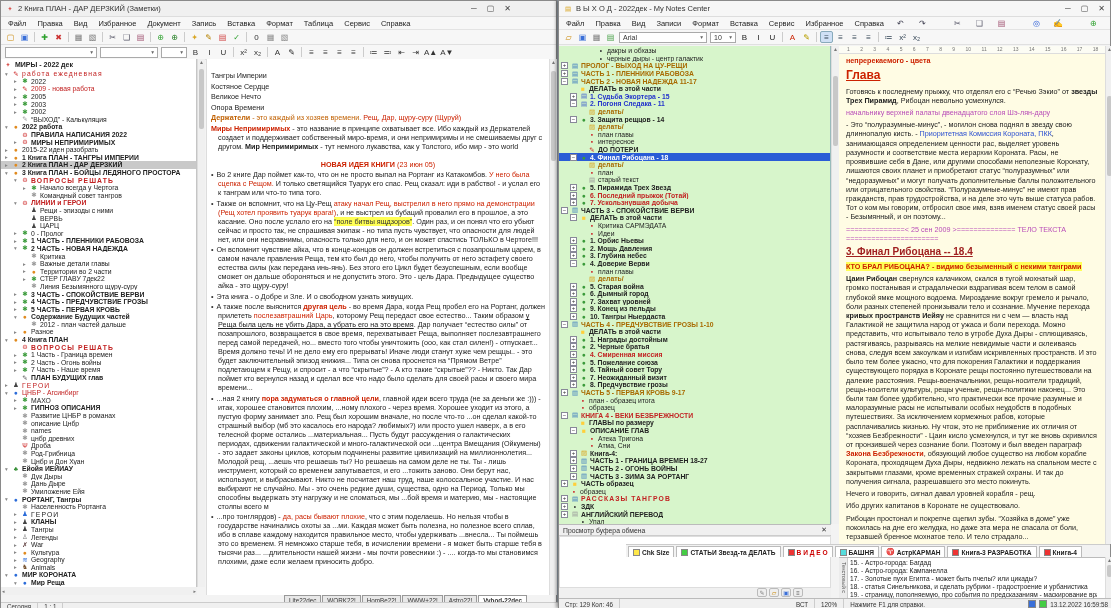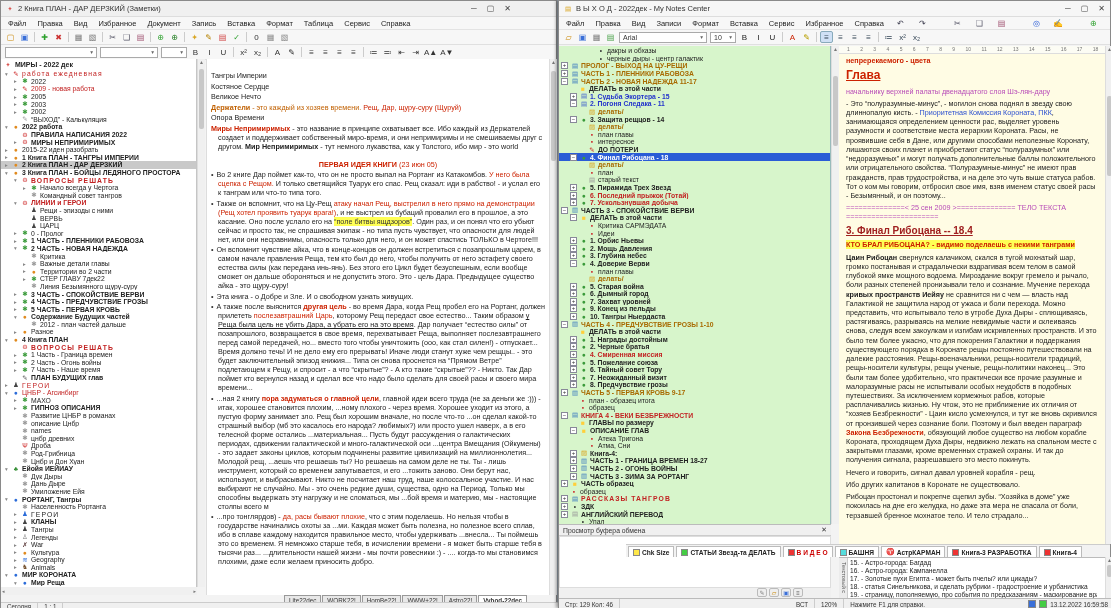--- a/index.html
+++ b/index.html
@@ -516,25 +516,25 @@
           <span class="tlabel c-b">Мир Реща</span>
         </div>
       </div>
   </div>
   <div class="vsb" id="lvsb">▲<span class="thumb" style="top:10px;height:60px"></span></div>
   <div id="ledhead"><span class="ticon" style="color:#d9a521;font-size:8px">✎</span></div>
   <div id="led" style="padding-top:12px">
       <div class="para"><span class="s-n">Тангры Империи</span></div>
       <div class="para"><span class="s-n">Костяное Сердце</span></div>
       <div class="para"><span class="s-n">Великое Нечто</span></div>
+      <div class="para"><span class="s-n">Опора Времени</span></div>
       <div class="para"><span class="s-ob">Держатели</span><span class="s-o"> - это каждый из хозяев времени. </span><span class="s-r">Рещ, Дар, щуру-суру (Щуруй)</span></div>
-      <div class="para"><span class="s-n">Опора Времени</span></div>
       <div class="para"><span class="s-rb">Миры Непримиримых</span><span class="s-n"> - это название в принципе охватывает все. Ибо каждый из Держателей создает и поддерживает собственный миро-время, и они непримиримы и не смешиваемы друг с другом. </span><span class="s-b">Мир Непримиримых</span><span class="s-n"> - тут немного лукавства, как у Толстого, ибо мир - это world</span></div>
       <div class="para gap"></div>
-      <div class="para c"><span class="s-rb">ПЕРВАЯ ИДЕЯ КНИГИ </span><span class="s-r">(23 июн 05)</span></div>
+      <div class="para c"><span class="s-rb">НОВАЯ ИДЕЯ КНИГИ </span><span class="s-r">(23 июн 05)</span></div>
       <div class="para"><span class="blt">•</span><span class="s-n">Во 2 книге Дар поймет как-то, что он не просто выпал на Рортанг из Катакомбов. </span><span class="s-r">У него была сцепка с Рещом.</span><span class="s-n"> И только светящийся Туарук его спас. Рещ сказал: иди в рабство! - и услал его к танграм или что-то типа того.</span></div>
       <div class="para"><span class="blt">•</span><span class="s-n">Также он вспомнит, что на Цу-Рещ </span><span class="s-r">атаку начал Рещ, выстрелил в него прямо на демонстрации (Рещ хотел проявить туарук врага!)</span><span class="s-n">, и не выстрел из бубаций провалил его в прошлое, а это касание. Оно после услало его на </span><span class="s-hlb">“поле битвы ящдзоров”</span><span class="s-n">. Один раз, и он понял что его убьют сейчас и просто так, не спрашивая экипаж - но типа пусть чувствует, что опасности для людей нет, или они несравнимы, опасность только для него, и он может спастись ТОЛЬКО в Чертоге!!!</span></div>
       <div class="para"><span class="blt">•</span><span class="s-n">Он вспомнит чувствие айка, что в конце-концов он должен встретиться с позапрошлым царем, в самом начале правления Реща, тем кто был до него, чтобы получить от него эстафету своего естества силы (как передана инь-янь). Без этого его Цикл будет безуспешным, если вообще сможет он дальше обороняться и не допустить этого. Это - цель Дара. Предыдущее существо айка - это щуру-суру!</span></div>
       <div class="para"><span class="blt">•</span><span class="s-n">Эта книга - о Добре и Зле. И о свободном узнать живущих.</span></div>
       <div class="para"><span class="blt">•</span><span class="s-n">А также после выяснится </span><span class="s-rb">другая цель</span><span class="s-n"> - во время Дара, когда Рещ пробел его на Рортанг, должен прилететь </span><span class="s-r">послезавтрашний Царь</span><span class="s-n">, которому Рещ передаст свое естество... Таким образом </span><span class="s-u">у Реща была цель не убить Дара, а убрать его на это время</span><span class="s-n">. Дар получает “естество силы” от позапрошлого, возвращается в свое время, перехватывает Реща, выполняет послезавтрашнего перед самой передачей, но... вместо того чтобы уничтожить (ооо, как стал силен!) - отпускает... Время должно течь! И не дело ему его прерывать! Иначе люди станут хуже чем рещцы.. - это будет заключительный эпизод книжия... Типа он снова проснется на “Прямом Ветре” подлетающем к Рещу, и спросит - а что “скрытые”? - А кто такие “скрытые”?? - Никто. Так Дар поймет кто вернулся назад и сделал все что надо было сделать для своей расы и своего мира времени...</span></div>
       <div class="para"><span class="blt">•</span><span class="s-n">...ная 2 книгу </span><span class="s-rb">пора задуматься о главной цели</span><span class="s-n">, главной идеи всего труда (не за деньги же :))) - итак, хорошее становится плохим, ...ному плохого - через время. Хорошее уходит из этого, а пустую форму занимает зло. Рещ был хорошим вначале, но после что-то ...он сделал какой-то страшный выбор (мб это касалось его народа? любимых?) или просто ушел наверх, а в его телесной форме остались ...материальная... Пусть будут рассуждения о галактических периодах, сдвижении галактической и много-галактической оси ...центра Вмещания (Ойкумены) - это задает законы циклов, которым подчинены развитие цивилизаций на миллионнолетия... Молодой рещ, ...аешь что решаешь ты? Но решаешь на самом деле не ты. Ты - лишь инструмент, который со временем запутывается, и его ...тожить заново. Они берут нас, используют, и выбрасывают. Никто не посчитает наш труд, наше колоссальное участие. И нас выбирают не случайно. Мы - это очень редкие души, существа, одно на Период. Только мы способны выдержать эту нагрузку и не сломаться, мы ...бой время и материю, мы - настоящие столпы всего м</span></div>
       <div class="para"><span class="blt">•</span><span class="s-n">...про тонглярдов) - </span><span class="s-r">да, расы бывают плохие</span><span class="s-n">, что с этим поделаешь. Но нельзя чтобы в государстве начинались охоты за ...ми. Каждая может быть полезна, но полезное всего сплав, ибо в сплаве каждому находится правильное место, чтобы удерживать ...внесла... Ты поймешь это со временем. Я немножко старше тебя, в исчислении времени - я может быть старше тебя в тысячи раз... ...длительности нашей жизни - мы почти ровесники :) - .... когда-то мы становимся плохими, даже если желаем приносить добро.</span></div>
     </div>
   <div class="vsb" id="ledsb">▲<span class="thumb" style="top:12px;height:90px"></span></div>
   <div id="lhsb">
@@ -937,25 +937,26 @@
         <span class="ticon" style="color: rgb(51, 51, 51);">•</span>
         <span class="tlabel">Упал</span>
       </div>
     </div>
   <div class="vsb" id="rtvsb">▲<span class="thumb" style="top:30px;height:70px"></span></div>
   <div id="rtext">
     <div id="ruler"><span>1 2 3 4 5 6 7 8 9 10 11 12 13 14 15 16 17 18</span></div>
     <div id="rbody">
         <div class="para"><span class="s-rb">непререкаемого - цвета</span></div>
         <div class="para"><span class="s-ru">Глава</span></div>
+        <div class="para"><span class="s-n">Готовясь к последнему прыжку, что отделял его с “Речью Зэкио” от </span><span class="s-b">звезды Трех Пирамид</span><span class="s-n">, Рибоцан невольно усмехнулся.</span></div>
         <div class="para"><span class="s-m">начальнику верхней палаты двенадцатого слоя Шэ-лян-дару</span></div>
         <div class="para"><span class="s-n">- Это “полуразумные-минус”, - могилон снова поднял в звезду свою длиннопалую кисть. - </span><span class="s-bl">Приоритетная Комиссия Короната, ПКК</span><span class="s-n">, занимающаяся определением ценности рас, выделяет уровень разумности и соответствие места иерархии Короната. Расы, не проявившие себя в Дане, или другими способами неполезные Коронату, лишаются своих планет и приобретают статус “полуразумных” или “недоразумных” и могут получать дополнительные баллы положительного или отрицательного свойства. “Полуразумные-минус” не имеют прав гражданств, прав трудостройства, и на деле это чуть выше статуса рабов. Тот о ком мы говорим, отбросил свое имя, взяв именем статус своей расы - Безымянный, и он поэтому...</span></div>
         <div class="para"><span class="s-m">==============&lt; 25 сен 2009 &gt;============== ТЕЛО ТЕКСТА ======================</span></div>
         <div class="para h2"><span class="s-n">3. Финал Рибоцана -- 18.4</span></div>
-        <div class="para"><span class="s-hl">КТО БРАЛ РИБОЦАНА? - видимо поделаешь с некими танграми</span></div>
+        <div class="para"><span class="s-hl">КТО БРАЛ РИБОЦАНА? - видимо безыменный с некими танграми</span></div>
         <div class="para"><span class="s-b">Цаин Рибоцан</span><span class="s-n"> свернулся калачиком, скался в тугой мохнатый шар, громко постанывая и страдальчески вздрагивая всем телом в самой глубокой ямке мощного водоема. Мироздание вокруг гремело и рычало, боли разных степеней пронизывали тело и сознание. Мучение перехода </span><span class="s-b">кривых пространств Иейяу</span><span class="s-n"> не сравнится ни с чем — власть над Галактикой не защитила народ от ужаса и боли перехода. Можно представить, что испытывало тело в утробе Духа Дыры - сплющиваясь, растягиваясь, разрываясь на мелкие невидимые части и склеиваясь снова, следуя всем закоулкам и изгибам искривленных пространств. И это было тем более ужасно, что для покорения Галактики и поддержания существующего порядка в Коронате рещы постоянно путешествовали на далекие расстояния. Рещы-военачальники, рещы-носители традиций, рещы-носители культуры, рещы ученые, рещы-политики наконец... Это были там более удобительно, что практически все прочие разумные и малоразумные расы не испытывали особых неудобств в подобных путешествиях. За исключением кормежных рабов, которые расплачивались жизнью. Ну чтож, это не приближение их отличия от “хозяев Безбрежности” - Цаин кисло усмехнулся, и тут же вновь скривился от пронзившей через сознание боли. Поэтому и был введен параграф </span><span class="s-rb">Закона Безбрежности</span><span class="s-n">, обязующий любое существо на любом корабле Короната, проходящем Духа Дыры, недвижно лежать на спальном месте с закрытыми глазами, кроме временных стражей охраны. И так до получения сигнала, разрешавшего это место покинуть.</span></div>
         <div class="para"><span class="s-n">Нечего и говорить, сигнал давал уровней корабля - рещ.</span></div>
         <div class="para"><span class="s-n">Ибо других капитанов в Коронате не существовало.</span></div>
         <div class="para"><span class="s-n">Рибоцан простонал и покрепче сцепил зубы. “Хозяйка в доме” уже покоилась на дне его желудка, но даже эта мера не спасала от боли, терзавшей бренное мохнатое тело. И тело страдало...</span></div>
       </div>
   </div>
   <div class="vsb" id="rtsb">▲<span class="thumb" style="top:50px;height:80px"></span></div>
   <div id="rtabs">
       <span class="btab">
         <span class="csq" style="background: rgb(255, 232, 74);"></span>

